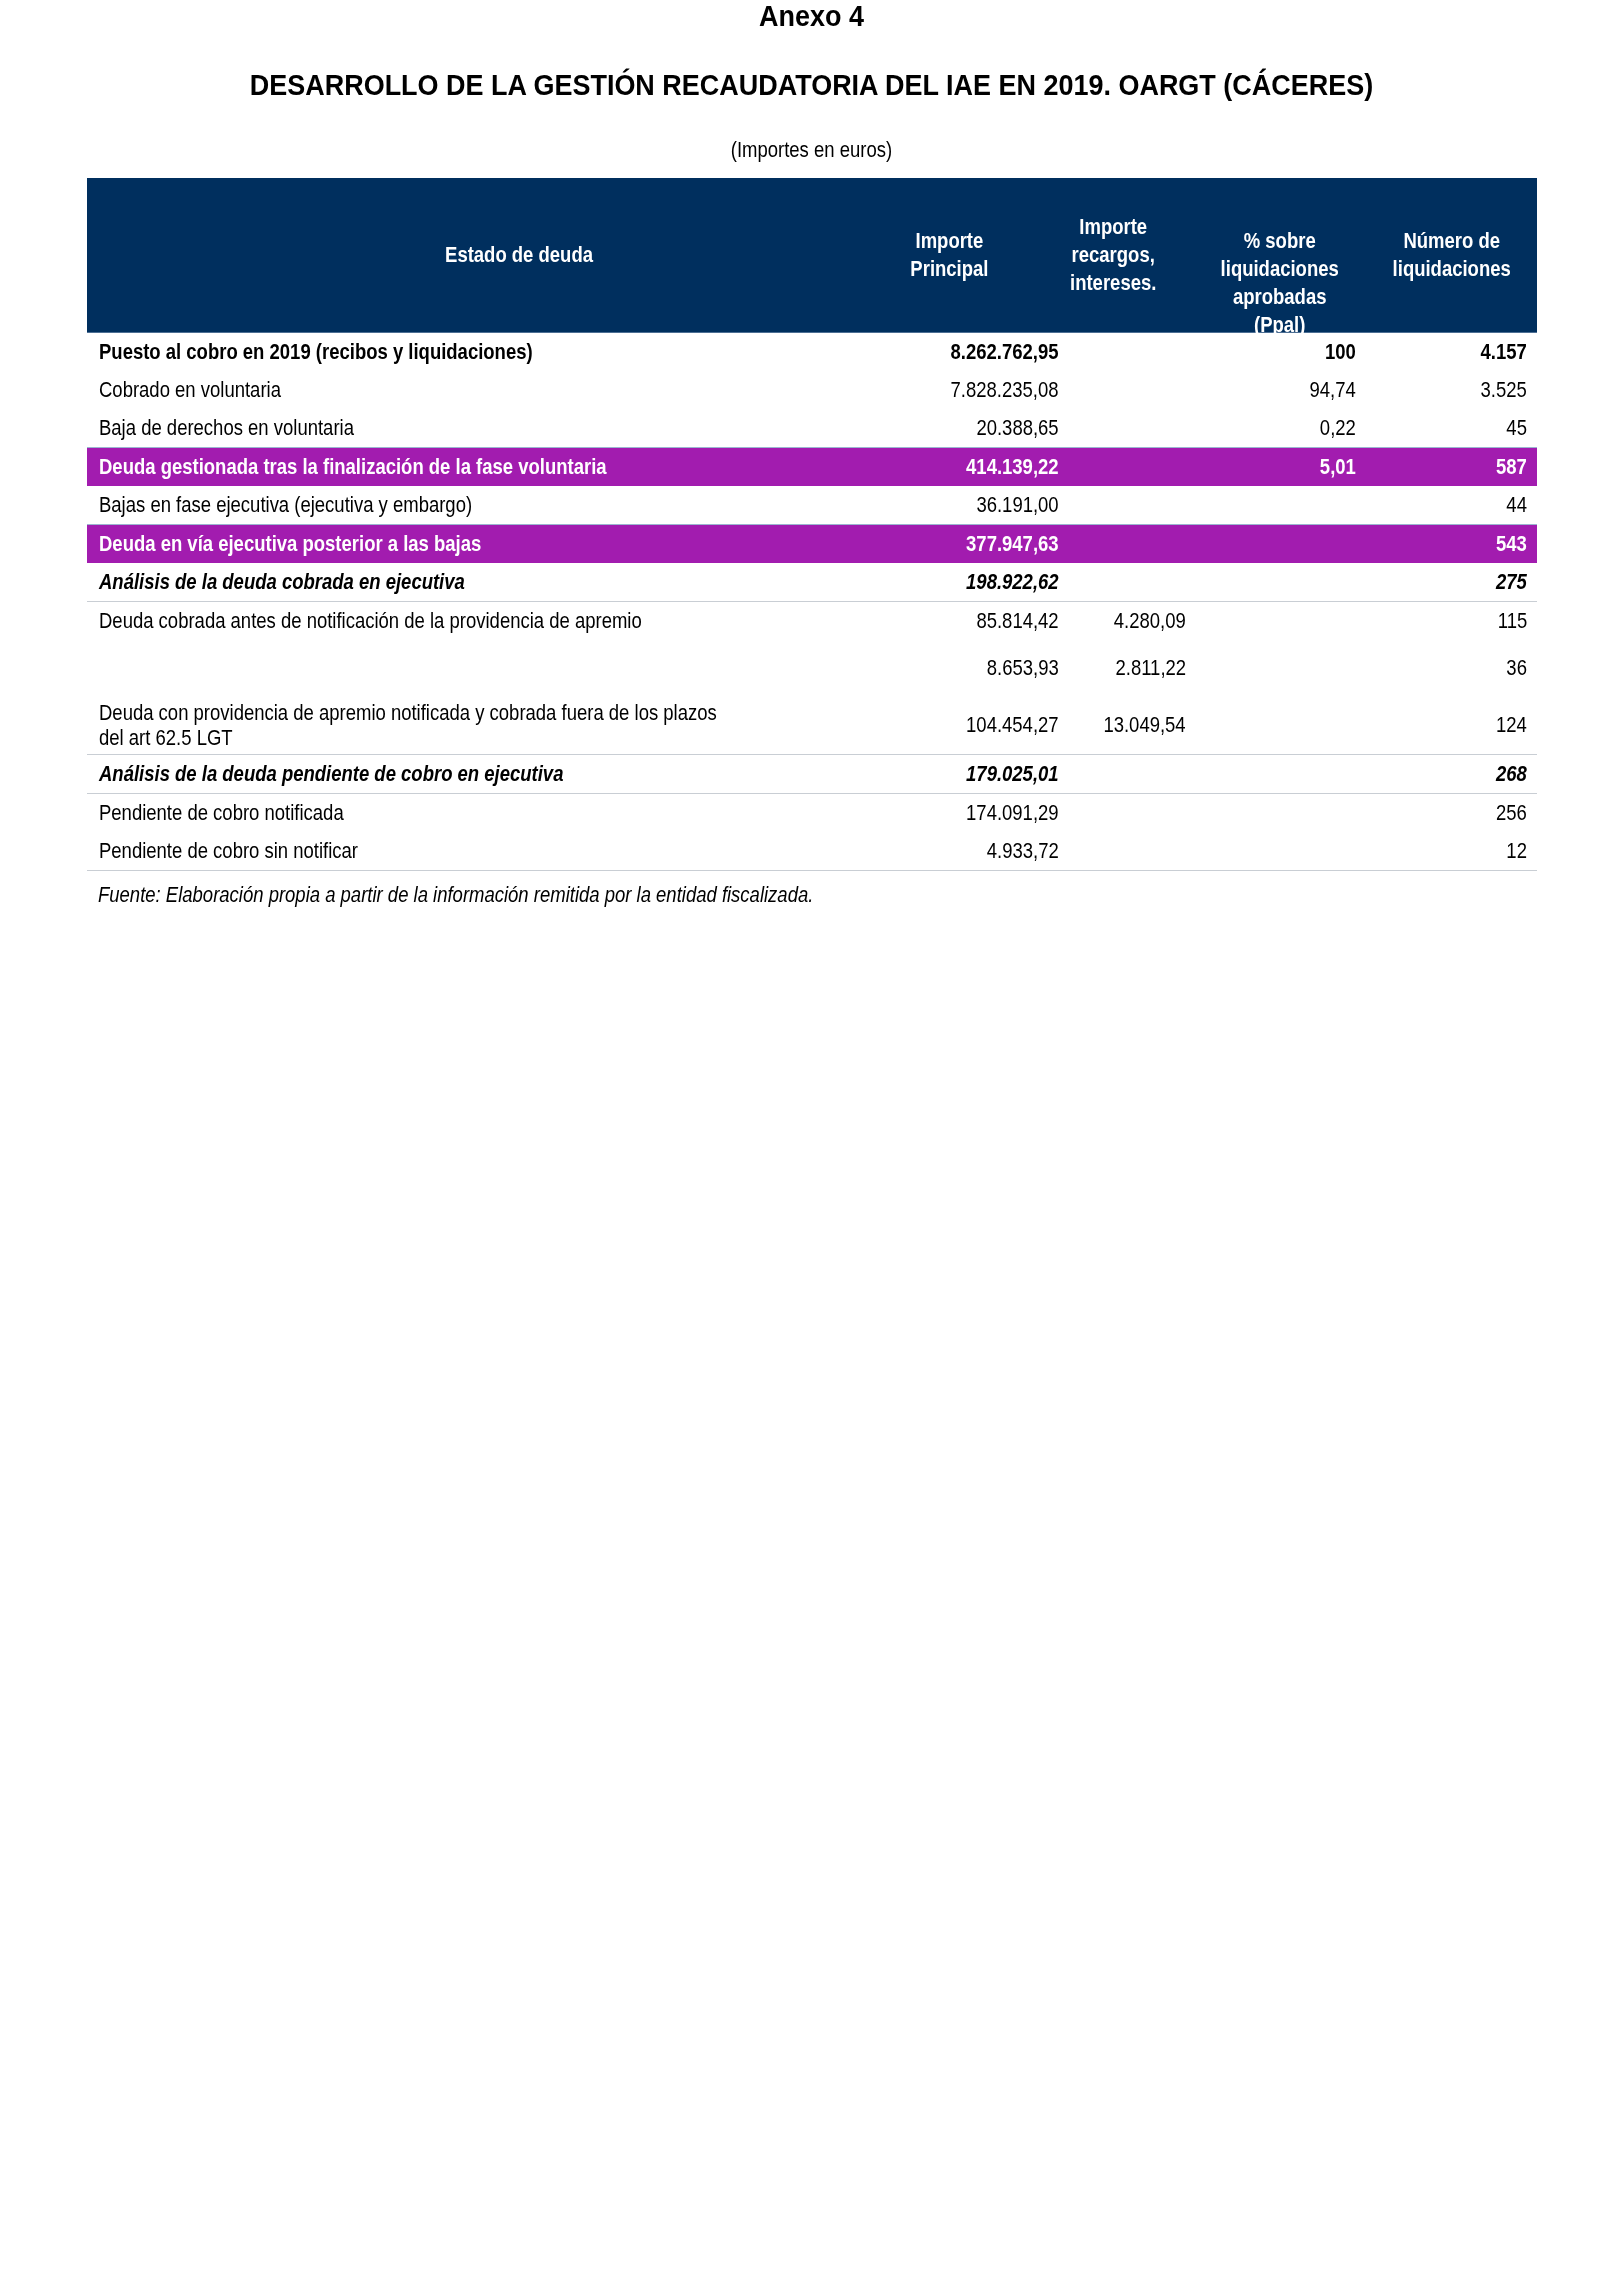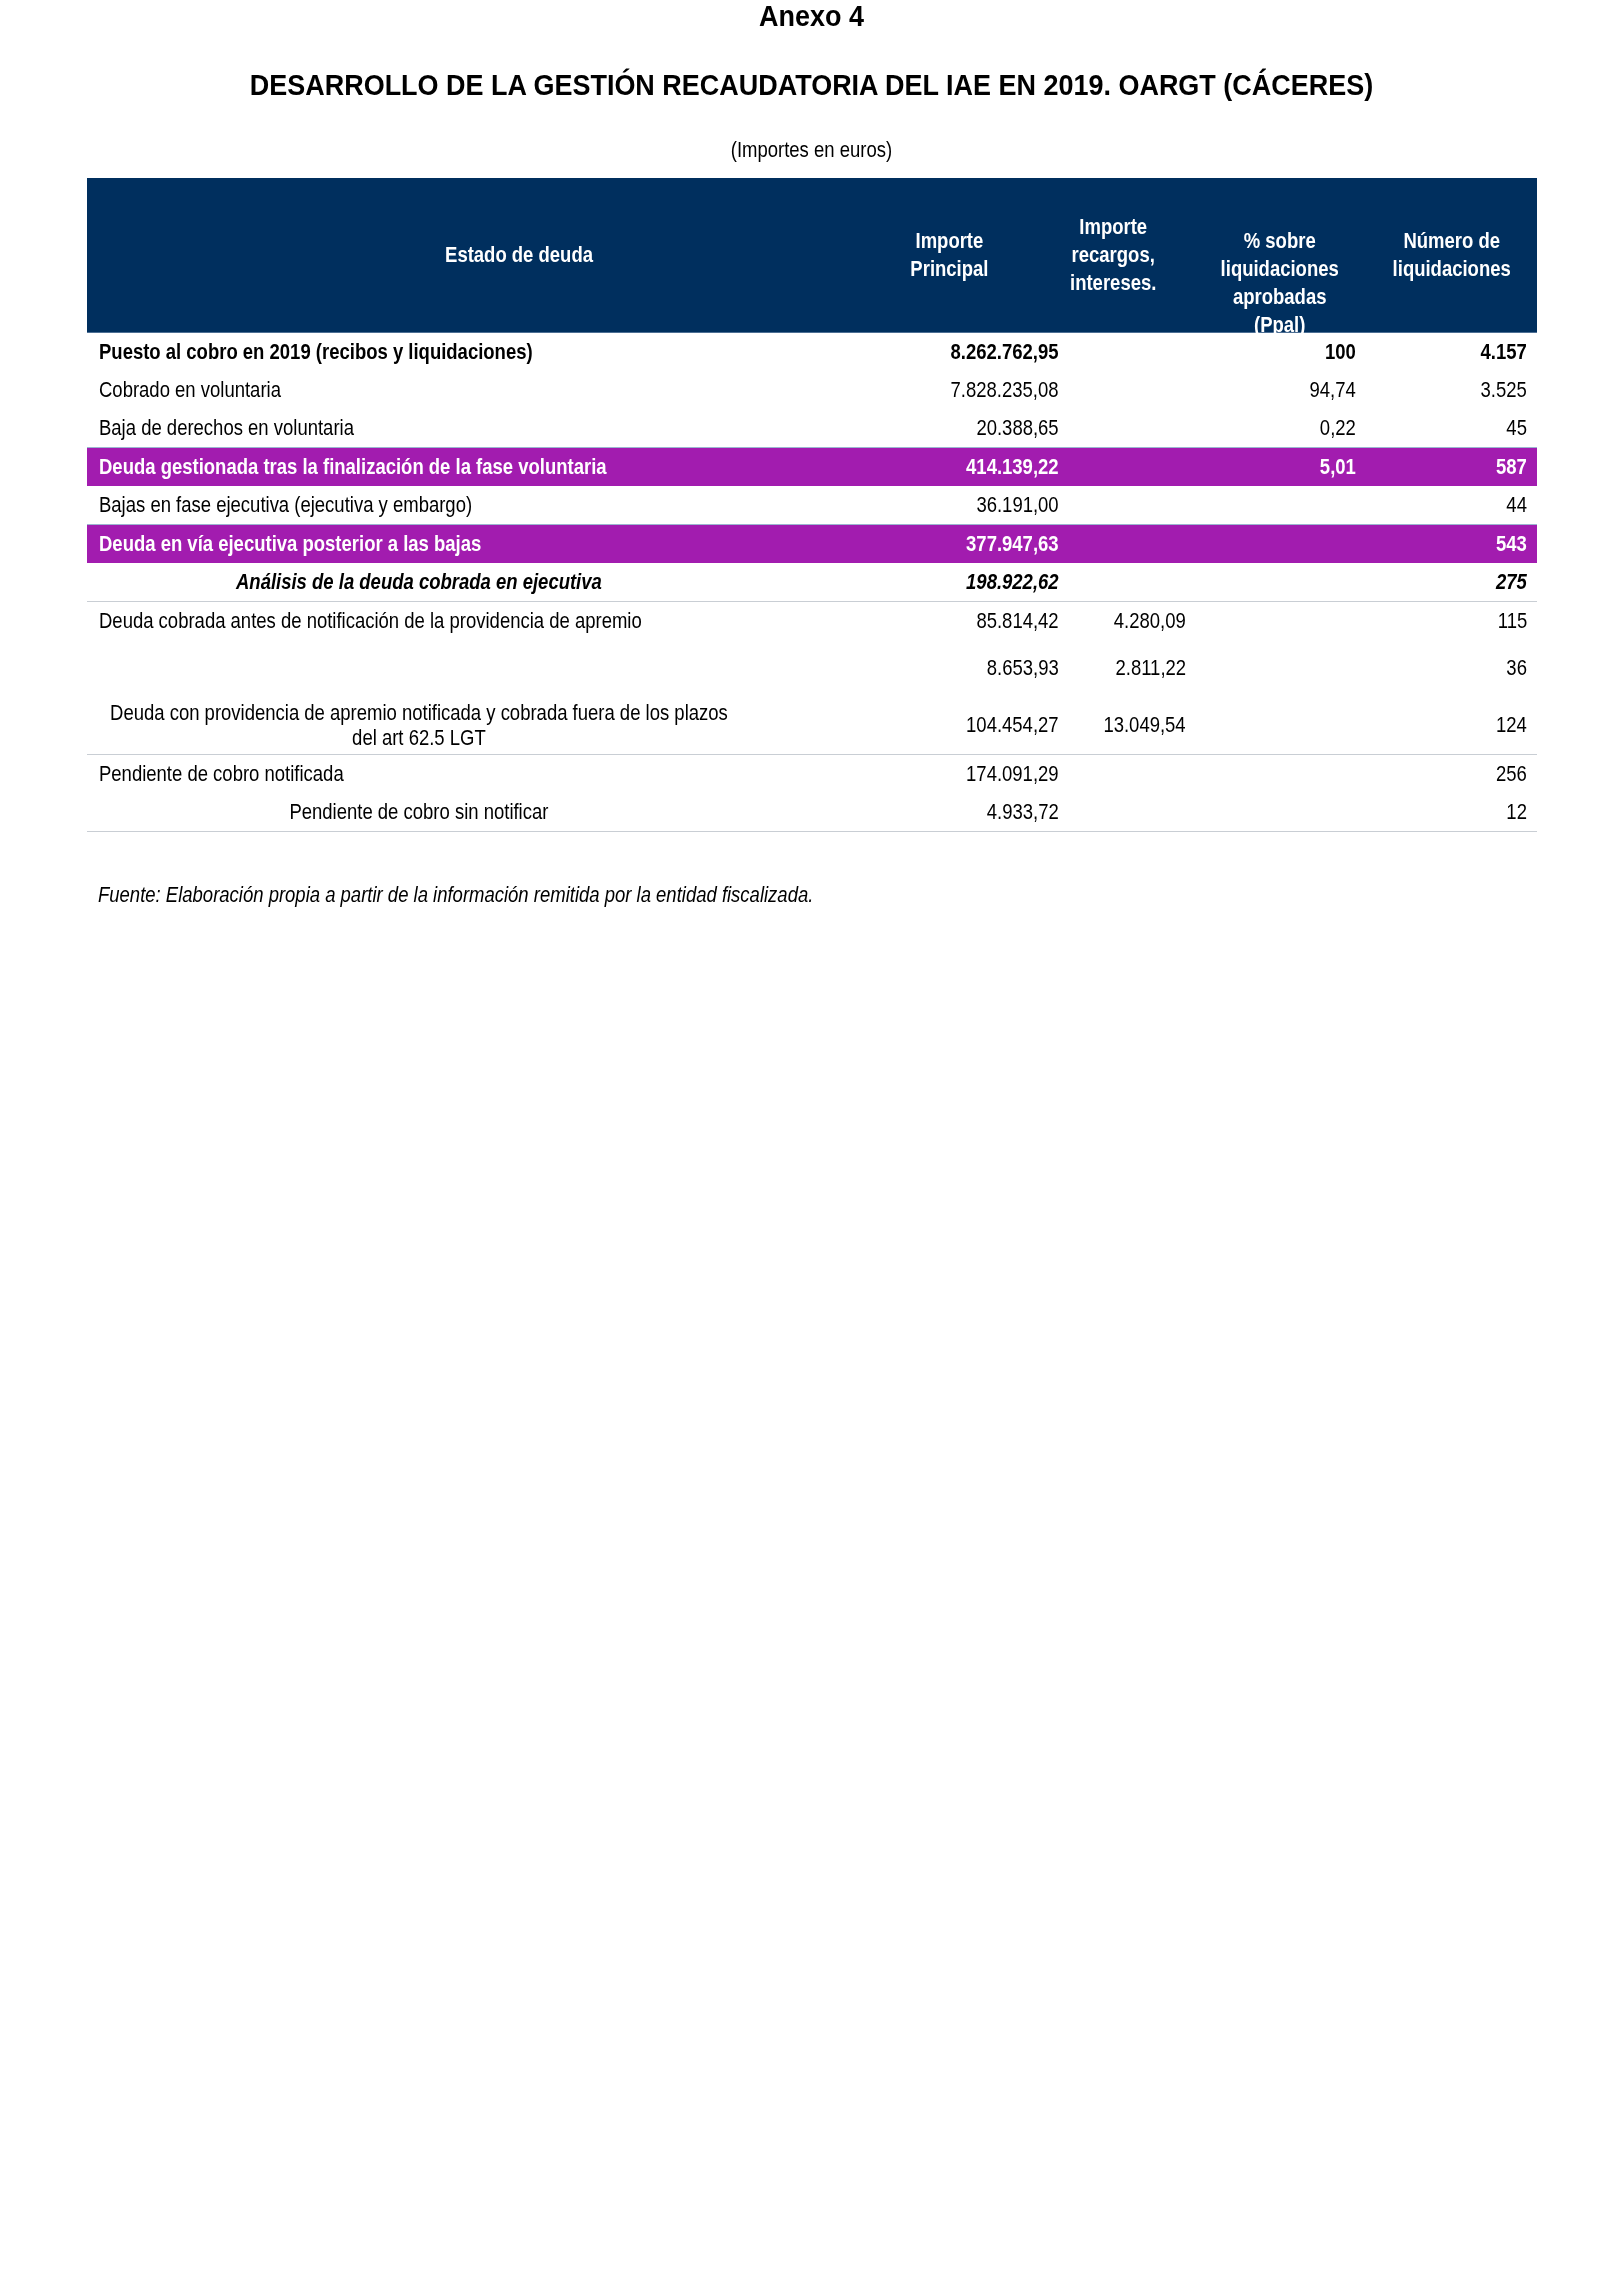--- a/index.html
+++ b/index.html
@@ -87,21 +87,21 @@
     }
     .row.tall { height: 57px; }
     .row.hl {
       background: #a21caf;
       color: #ffffff;
       font-weight: bold;
       border-top: 0.8px solid #9bb5d0;
     }
     .row.bold { font-weight: bold; }
     .row.italic-bold { font-weight: bold; font-style: italic; }
-    .row.sep-bottom { border-bottom: 1.7px solid #c9ced4; text-align: center; }
+    .row.sep-bottom { border-bottom: 1.7px solid #c9ced4; }
     .cell {
       position: absolute;
       top: 0;
       bottom: 0;
       display: flex;
       align-items: center;
     }
     .cell.label {
       left: 11.6px;
       width: 744px;
@@ -342,20 +342,37 @@
         <span>13.049,54</span>
       </div>
     <div class="cell num c-pct">
         <span></span>
       </div>
     <div class="cell num c-count">
         <span>124</span>
       </div>
   </div>
 
+  <div class="row italic-bold sep-bottom">
+    <div class="cell label">
+        <span>Análisis de la deuda pendiente de cobro en ejecutiva</span>
+      </div>
+    <div class="cell num c-principal">
+        <span>179.025,01</span>
+      </div>
+    <div class="cell num c-recargos">
+        <span></span>
+      </div>
+    <div class="cell num c-pct">
+        <span></span>
+      </div>
+    <div class="cell num c-count">
+        <span>268</span>
+      </div>
+  </div>
 
   <div class="row">
     <div class="cell label">
         <span>Pendiente de cobro notificada</span>
       </div>
     <div class="cell num c-principal">
         <span>174.091,29</span>
       </div>
     <div class="cell num c-recargos">
         <span></span>

